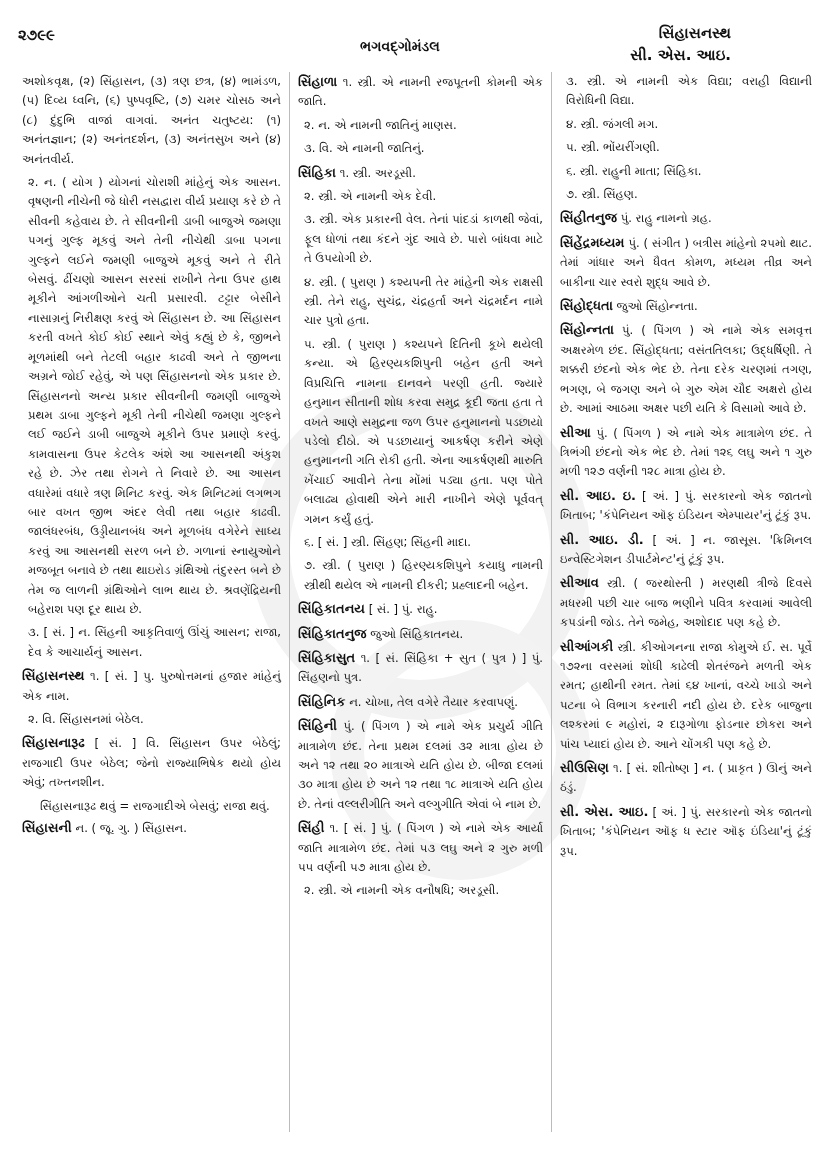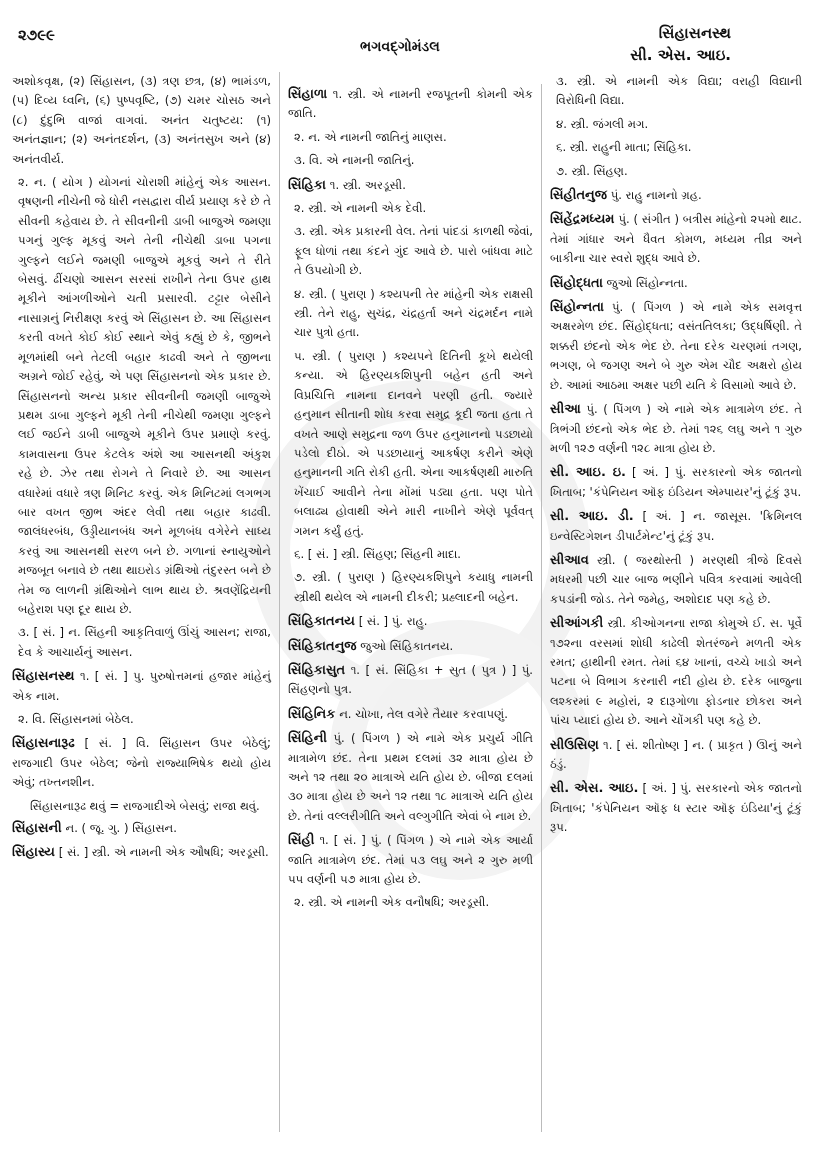--- a/index.html
+++ b/index.html
@@ -22,29 +22,29 @@
     .page-number {
       position: absolute; left: 18px; top: 8px; font-weight: bold; font-size: 15px;
     }
     .running-title {
       position: absolute; left: 360px; top: 20px; font-weight: bold; font-size: 14px;
     }
     .guide-words {
       position: absolute; right: 14px; top: 4px; text-align: right; font-weight: bold; font-size: 15px; line-height: 22px;
     }
     .columns {
-      position: absolute; top: 72px; left: 12px; width: 790px; height: 1060px;
+      position: absolute; top: 72px; left: 22px; width: 790px; height: 1060px;
       display: flex; z-index: 1;
     }
     .col {
       box-sizing: border-box; font-size: 11.6px; line-height: 19.4px;
       text-align: justify; overflow: hidden;
     }
     .col1 { width: 268px; padding-right: 8px; border-right: 1px solid #bbb; }
-    .col2 { width: 262px; padding: 0 8px 0 8px; border-right: 1px solid #bbb; margin-top: 12px; }
+    .col2 { width: 262px; padding: 0 8px 0 8px; border-right: 1px solid #bbb; }
     .col3 { width: 260px; padding-left: 8px; }
     .entry { margin: 0 0 4px 0; }
     .sense { margin: 0 0 4px 0; padding-left: 6px; }
     .sense.cont { padding-left: 0; }
     .sub { padding-left: 18px; margin: 0 0 2px 0; }
     .hw { font-weight: bold; font-size: 13px; }
   </style>
 </head>
 <body>
 
@@ -63,21 +63,20 @@
 <main class="columns">
   <div class="col col1">
       <p class="sense cont">અશોકવૃક્ષ, (૨) સિંહાસન, (૩) ત્રણ છત્ર, (૪) ભામંડળ, (૫) દિવ્ય ધ્વનિ, (૬) પુષ્પવૃષ્ટિ, (૭) ચમર ચોસઠ અને (૮) દુંદુભિ વાજાં વાગવાં. અનંત ચતુષ્ટય: (૧) અનંતજ્ઞાન; (૨) અનંતદર્શન, (૩) અનંતસુખ અને (૪) અનંતવીર્ય.</p>
       <p class="sense">૨. ન. ( યોગ ) યોગનાં ચોરાશી માંહેનું એક આસન. વૃષણની નીચેની જે ધોરી નસદ્વારા વીર્ય પ્રયાણ કરે છે તે સીવની કહેવાય છે. તે સીવનીની ડાબી બાજુએ જમણા પગનું ગુલ્ફ મૂકવું અને તેની નીચેથી ડાબા પગના ગુલ્ફને લઈને જમણી બાજુએ મૂકવું અને તે રીતે બેસવું. ઢીંચણો આસન સરસાં રાખીને તેના ઉપર હાથ મૂકીને આંગળીઓને ચતી પ્રસારવી. ટટ્ટાર બેસીને નાસાગ્રનું નિરીક્ષણ કરવું એ સિંહાસન છે. આ સિંહાસન કરતી વખતે કોઈ કોઈ સ્થાને એવું કહ્યું છે કે, જીભને મૂળમાંથી બને તેટલી બહાર કાઢવી અને તે જીભના અગ્રને જોઈ રહેવું, એ પણ સિંહાસનનો એક પ્રકાર છે. સિંહાસનનો અન્ય પ્રકાર સીવનીની જમણી બાજુએ પ્રથમ ડાબા ગુલ્ફને મૂકી તેની નીચેથી જમણા ગુલ્ફને લઈ જઈને ડાબી બાજુએ મૂકીને ઉપર પ્રમાણે કરવું. કામવાસના ઉપર કેટલેક અંશે આ આસનથી અંકુશ રહે છે. ઝેર તથા રોગને તે નિવારે છે. આ આસન વધારેમાં વધારે ત્રણ મિનિટ કરવું. એક મિનિટમાં લગભગ બાર વખત જીભ અંદર લેવી તથા બહાર કાઢવી. જાલંધરબંધ, ઉડ્ડીયાનબંધ અને મૂળબંધ વગેરેને સાધ્ય કરવું આ આસનથી સરળ બને છે. ગળાનાં સ્નાયુઓને મજબૂત બનાવે છે તથા થાઇરોડ ગ્રંથિઓ તંદુરસ્ત બને છે તેમ જ લાળની ગ્રંથિઓને લાભ થાય છે. શ્રવણેંદ્રિયની બહેરાશ પણ દૂર થાય છે.</p>
       <p class="sense">૩. [ સં. ] ન. સિંહની આકૃતિવાળું ઊંચું આસન; રાજા, દેવ કે આચાર્યનું આસન.</p>
       <p class="entry"><span class="hw">સિંહાસનસ્થ</span><span> ૧. [ સં. ] પુ. પુરુષોત્તમનાં હજાર માંહેનું એક નામ.</span></p>
       <p class="sense">૨. વિ. સિંહાસનમાં બેઠેલ.</p>
       <p class="entry"><span class="hw">સિંહાસનારૂઢ</span><span> [ સં. ] વિ. સિંહાસન ઉપર બેઠેલું; રાજગાદી ઉપર બેઠેલ; જેનો રાજ્યાભિષેક થયો હોય એવું; તખ્તનશીન.</span></p>
       <p class="sub">સિંહાસનારૂઢ થવું = રાજગાદીએ બેસવું; રાજા થવું.</p>
       <p class="entry"><span class="hw">સિંહાસની</span><span> ન. ( જૂ. ગુ. ) સિંહાસન.</span></p>
-      <p class="entry"><span class="hw">સિંહાસ્ય</span><span> [ સં. ] સ્ત્રી. એ નામની એક ઔષધિ; અરડૂસી.</span></p>
     </div>
   <div class="col col2">
       <p class="entry"><span class="hw">સિંહાળા</span><span> ૧. સ્ત્રી. એ નામની રજપૂતની કોમની એક જાતિ.</span></p>
       <p class="sense">૨. ન. એ નામની જાતિનું માણસ.</p>
       <p class="sense">૩. વિ. એ નામની જાતિનું.</p>
       <p class="entry"><span class="hw">સિંહિકા</span><span> ૧. સ્ત્રી. અરડૂસી.</span></p>
       <p class="sense">૨. સ્ત્રી. એ નામની એક દેવી.</p>
       <p class="sense">૩. સ્ત્રી. એક પ્રકારની વેલ. તેનાં પાંદડાં કાળથી જેવાં, ફૂલ ધોળાં તથા કંદને ગુંદ આવે છે. પારો બાંધવા માટે તે ઉપયોગી છે.</p>
       <p class="sense">૪. સ્ત્રી. ( પુરાણ ) કશ્યપની તેર માંહેની એક રાક્ષસી સ્ત્રી. તેને રાહુ, સુચંદ્ર, ચંદ્રહર્તા અને ચંદ્રમર્દન નામે ચાર પુત્રો હતા.</p>
       <p class="sense">૫. સ્ત્રી. ( પુરાણ ) કશ્યપને દિતિની કૂખે થયેલી કન્યા. એ હિરણ્યકશિપુની બહેન હતી અને વિપ્રચિત્તિ નામના દાનવને પરણી હતી. જ્યારે હનુમાન સીતાની શોધ કરવા સમુદ્ર કૂદી જતા હતા તે વખતે આણે સમુદ્રના જળ ઉપર હનુમાનનો પડછાયો પડેલો દીઠો. એ પડછાયાનું આકર્ષણ કરીને એણે હનુમાનની ગતિ રોકી હતી. એના આકર્ષણથી મારુતિ ખેંચાઈ આવીને તેના મોંમાં પડ્યા હતા. પણ પોતે બલાઢ્ય હોવાથી એને મારી નાખીને એણે પૂર્વવત્ ગમન કર્યું હતું.</p>
@@ -87,20 +86,21 @@
       <p class="entry"><span class="hw">સિંહિકાતનુજ</span><span> જુઓ સિંહિકાતનય.</span></p>
       <p class="entry"><span class="hw">સિંહિકાસુત</span><span> ૧. [ સં. સિંહિકા + સુત ( પુત્ર ) ] પું. સિંહણનો પુત્ર.</span></p>
       <p class="entry"><span class="hw">સિંહિનિક</span><span> ન. ચોખા, તેલ વગેરે તૈયાર કરવાપણું.</span></p>
       <p class="entry"><span class="hw">સિંહિની</span><span> પું. ( પિંગળ ) એ નામે એક પ્રચુર્ય ગીતિ માત્રામેળ છંદ. તેના પ્રથમ દલમાં ૩૨ માત્રા હોય છે અને ૧૨ તથા ૨૦ માત્રાએ યતિ હોય છે. બીજા દલમાં ૩૦ માત્રા હોય છે અને ૧૨ તથા ૧૮ માત્રાએ યતિ હોય છે. તેનાં વલ્લરીગીતિ અને વલ્ગુગીતિ એવાં બે નામ છે.</span></p>
       <p class="entry"><span class="hw">સિંહી</span><span> ૧. [ સં. ] પું. ( પિંગળ ) એ નામે એક આર્યા જાતિ માત્રામેળ છંદ. તેમાં ૫૩ લઘુ અને ૨ ગુરુ મળી ૫૫ વર્ણની ૫૭ માત્રા હોય છે.</span></p>
       <p class="sense">૨. સ્ત્રી. એ નામની એક વનૌષધિ; અરડૂસી.</p>
     </div>
   <div class="col col3">
       <p class="sense">૩. સ્ત્રી. એ નામની એક વિદ્યા; વરાહી વિદ્યાની વિરોધિની વિદ્યા.</p>
       <p class="sense">૪. સ્ત્રી. જંગલી મગ.</p>
+      <p class="sense">૫. સ્ત્રી. ભોંયરીંગણી.</p>
       <p class="sense">૬. સ્ત્રી. રાહુની માતા; સિંહિકા.</p>
       <p class="sense">૭. સ્ત્રી. સિંહણ.</p>
       <p class="entry"><span class="hw">સિંહીતનુજ</span><span> પું. રાહુ નામનો ગ્રહ.</span></p>
       <p class="entry"><span class="hw">સિંહેંદ્રમધ્યમ</span><span> પું. ( સંગીત ) બત્રીસ માંહેનો ૨૫મો થાટ. તેમાં ગાંધાર અને ધૈવત કોમળ, મધ્યમ તીવ્ર અને બાકીના ચાર સ્વરો શુદ્ધ આવે છે.</span></p>
       <p class="entry"><span class="hw">સિંહોદ્ધતા</span><span> જુઓ સિંહોન્નતા.</span></p>
       <p class="entry"><span class="hw">સિંહોન્નતા</span><span> પું. ( પિંગળ ) એ નામે એક સમવૃત્ત અક્ષરમેળ છંદ. સિંહોદ્ધતા; વસંતતિલકા; ઉદ્ધર્ષિણી. તે શક્કરી છંદનો એક ભેદ છે. તેના દરેક ચરણમાં તગણ, ભગણ, બે જગણ અને બે ગુરુ એમ ચૌદ અક્ષરો હોય છે. આમાં આઠમા અક્ષર પછી યતિ કે વિસામો આવે છે.</span></p>
       <p class="entry"><span class="hw">સીઆ</span><span> પું. ( પિંગળ ) એ નામે એક માત્રામેળ છંદ. તે ત્રિભંગી છંદનો એક ભેદ છે. તેમાં ૧૨૬ લઘુ અને ૧ ગુરુ મળી ૧૨૭ વર્ણની ૧૨૮ માત્રા હોય છે.</span></p>
       <p class="entry"><span class="hw">સી. આઇ. ઇ.</span><span> [ અં. ] પું. સરકારનો એક જાતનો ખિતાબ; 'કંપેનિયન ઑફ ઇંડિયન એમ્પાયર'નું ટૂંકું રૂપ.</span></p>
       <p class="entry"><span class="hw">સી. આઇ. ડી.</span><span> [ અં. ] ન. જાસૂસ. 'ક્રિમિનલ ઇન્વેસ્ટિગેશન ડીપાર્ટમેન્ટ'નું ટૂંકું રૂપ.</span></p>
       <p class="entry"><span class="hw">સીઆવ</span><span> સ્ત્રી. ( જરથોસ્તી ) મરણથી ત્રીજે દિવસે મધરમી પછી ચાર બાજ ભણીને પવિત્ર કરવામાં આવેલી કપડાંની જોડ. તેને જમેહ, અશોદાદ પણ કહે છે.</span></p>

